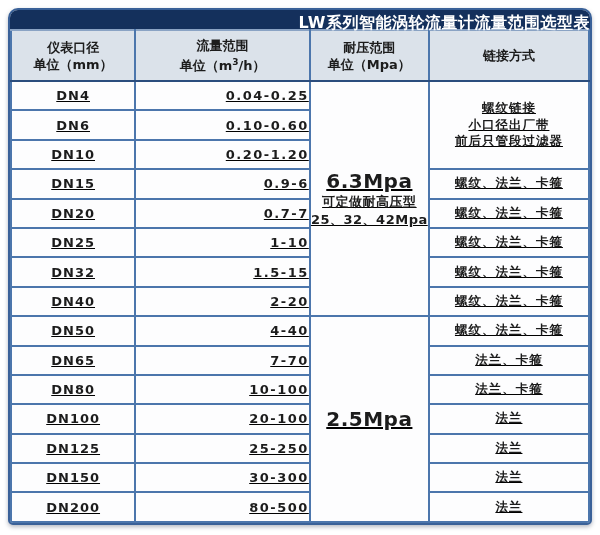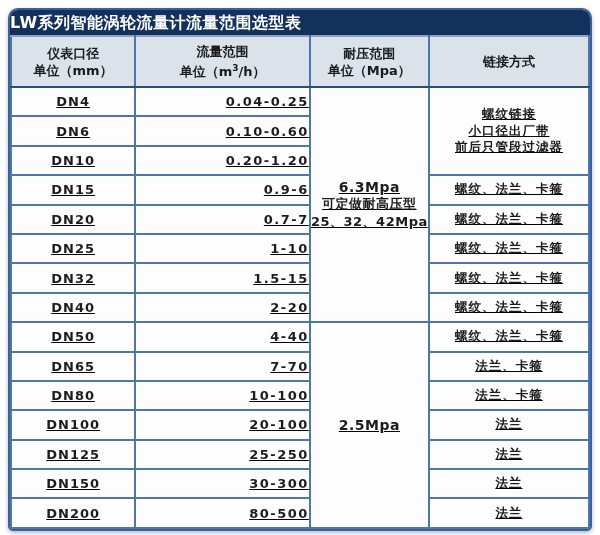--- a/index.html
+++ b/index.html
@@ -12,22 +12,22 @@
     position:absolute; left:8px; top:8px; width:584px;
     box-sizing:border-box;
     border:2px solid #3a6198;
     border-radius:10px 10px 5px 5px;
     overflow:hidden;
     box-shadow:0 2px 4px rgba(40,55,80,.35);
     background:#fdfdfe;
   }
   .title-bar {
     background:#14305c; color:#ffffff;
-    height:25px; line-height:25px;
-    text-align:left; font-size:16px; font-weight:bold;
+    height:19px; line-height:25px;
+    text-align:right; font-size:16px; font-weight:bold;
     letter-spacing:.5px;
   }
   table { width:100%; border-collapse:collapse; table-layout:fixed; }
   th,td {
     border:2px solid #4c76ac;
     text-align:center; vertical-align:middle;
     color:#1c1c1c; font-weight:bold; padding:0;
   }
   thead th {
     background:#dbe2ea; height:49px;
@@ -35,21 +35,21 @@
     border-top-color:#8aa3c4;
     border-bottom-color:#2b4d7d;
   }
   thead th sup { font-size:9px; }
   tbody tr { height:29.4px;text-decoration:underline; }
   tbody td { background:#fdfdfe; font-size:13px; }
   .dn-cell  { letter-spacing:1px; }
   .flow-cell{ letter-spacing:1.5px;text-align:right; }
   .conn-cell{ letter-spacing:1px; font-size:12.5px; }
   .pressure-cell { font-size:13px; }
-  .pressure-main { font-size:14px; letter-spacing:.5px; }
+  .pressure-main { font-size:20px; letter-spacing:.5px; }
   .pressure-note { line-height:18px; letter-spacing:.5px; }
   .conn-multiline div { line-height:16.5px; }
   .col-dn   { width:21.5%; }
   .col-flow { width:30.2%; }
   .col-pres { width:20.6%; }
   .col-conn { width:27.7%; }
 </style>
 </head>
 <body>
 

